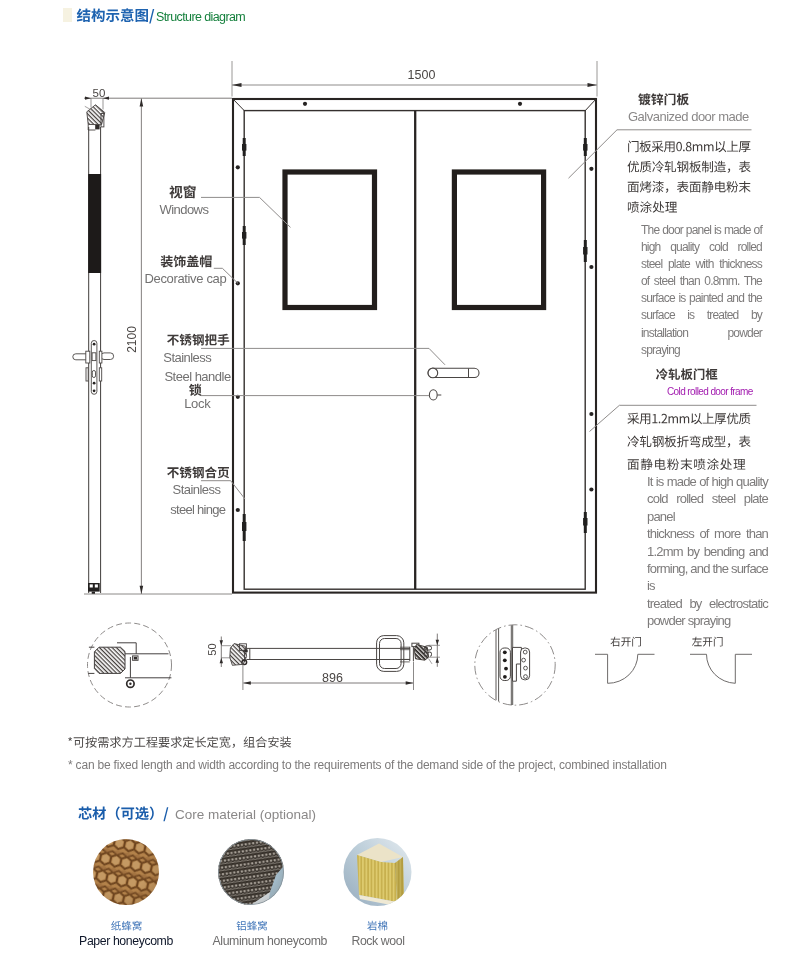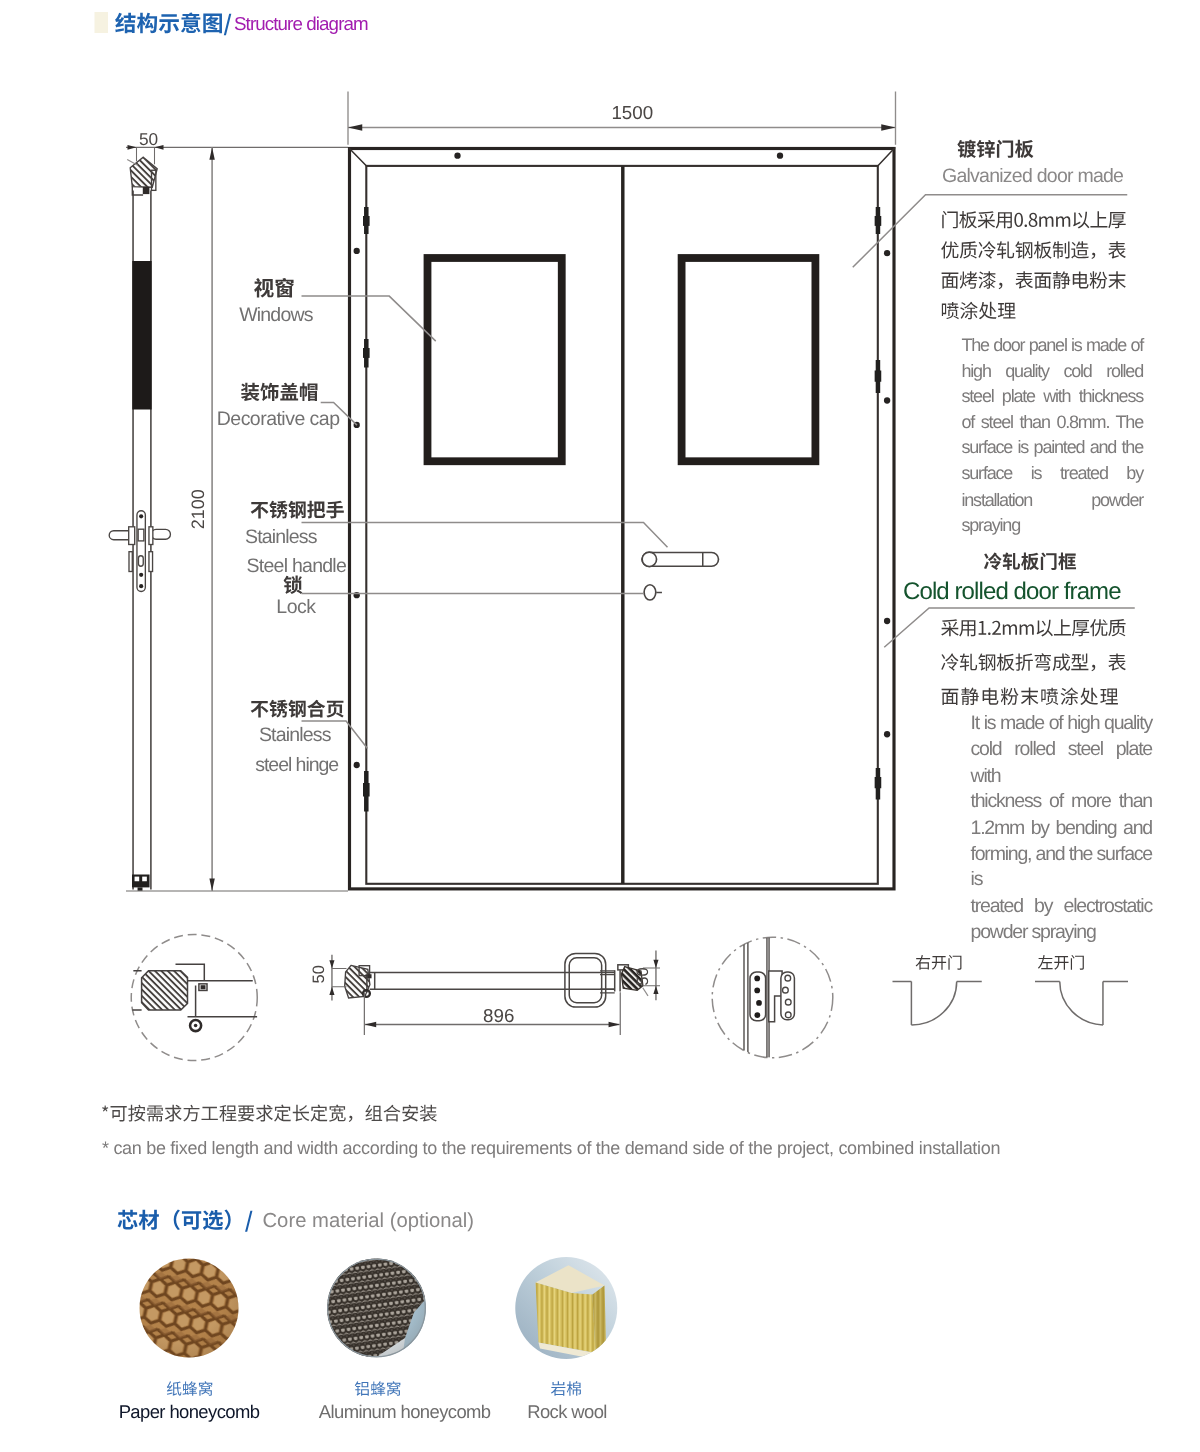--- a/index.html
+++ b/index.html
@@ -6,21 +6,21 @@
   body{width:800px;height:968px;position:relative;font-family:"Liberation Sans",sans-serif;overflow:hidden;}
   .abs{position:absolute;}
   .gry{color:#7d7b7b;}
   .jline{text-align:justify;text-align-last:justify;}
   svg{display:block;}
 </style>
 </head>
 <body>
 
 <div class="abs" style="left:63px;top:8px;width:9px;height:14px;background:#f6f2e1;"></div>
-<div class="abs" style="left:156px;top:7px;white-space:nowrap;"><span style="color:#a21caf;font-size:12.5px;letter-spacing:-0.6px;">Structure diagram</span></div>
+<div class="abs" style="left:156px;top:7px;white-space:nowrap;"><span style="color:#15803d;font-size:12.5px;letter-spacing:-0.6px;">Structure diagram</span></div>
 
 <svg class="abs" style="left:0;top:0;" width="800" height="968" viewBox="0 0 800 968">
 <defs>
 <path id="q0" d="M26 73 45 -50C152 -27 292 0 423 29L413 141C273 115 125 88 26 73ZM57 419C74 426 99 433 189 443C155 398 126 363 110 348C76 312 54 291 26 285C40 252 60 194 66 170C95 185 140 197 412 245C408 271 405 317 406 349L233 323C304 402 373 494 429 586L323 655C305 620 284 584 263 550L178 544C234 619 288 711 328 800L204 851C167 739 100 622 78 592C56 562 38 542 16 536C31 503 51 444 57 419ZM622 850V727H411V612H622V502H438V388H932V502H747V612H956V727H747V850ZM462 314V-89H579V-46H791V-85H914V314ZM579 62V206H791V62Z"></path>
 <path id="q1" d="M171 850V663H40V552H164C135 431 81 290 20 212C40 180 66 125 77 91C112 143 144 217 171 298V-89H288V368C309 325 329 281 341 251L413 335C396 364 314 486 288 519V552H377C365 535 353 519 340 504C367 486 415 449 436 428C469 470 500 522 529 580H827C817 220 803 76 777 44C765 30 755 26 737 26C714 26 669 26 618 31C639 -3 654 -55 655 -88C708 -90 760 -90 794 -84C831 -78 857 -66 883 -29C921 22 934 182 947 634C947 650 948 691 948 691H577C593 734 607 779 619 823L503 850C478 745 435 641 383 561V663H288V850ZM608 353 643 267 535 249C577 324 617 414 645 500L531 533C506 423 454 304 437 274C420 242 404 222 386 216C398 188 417 135 422 114C445 126 480 138 675 177C682 154 688 133 692 115L787 153C770 213 730 311 697 384Z"></path>
 <path id="q2" d="M197 352C161 248 95 141 22 75C53 59 108 24 133 3C204 78 279 199 324 319ZM671 309C736 211 804 82 826 0L951 54C923 140 850 263 784 355ZM145 785V666H854V785ZM54 544V425H438V54C438 40 431 35 413 35C394 34 322 35 265 38C283 2 302 -53 308 -90C395 -90 461 -88 508 -69C555 -50 569 -16 569 51V425H948V544Z"></path>
 <path id="q3" d="M286 151V45C286 -50 316 -79 443 -79C469 -79 578 -79 606 -79C699 -79 731 -51 744 62C713 68 666 83 642 99C637 28 631 17 594 17C566 17 477 17 457 17C411 17 402 20 402 47V151ZM728 132C775 76 825 -1 843 -51L947 -4C925 48 872 121 824 174ZM163 165C137 105 90 37 39 -6L138 -65C191 -16 232 57 263 121ZM294 313H709V270H294ZM294 426H709V384H294ZM180 501V195H436L394 155C450 129 519 86 552 56L625 130C600 150 560 175 519 195H828V501ZM370 701H630C624 680 613 654 603 631H398C392 652 381 679 370 701ZM424 840 441 794H115V701H331L257 686C264 670 272 650 277 631H67V538H936V631H725L757 686L675 701H883V794H571C563 817 552 842 541 862Z"></path>
 <path id="q4" d="M72 811V-90H187V-54H809V-90H930V811ZM266 139C400 124 565 86 665 51H187V349C204 325 222 291 230 268C285 281 340 298 395 319L358 267C442 250 548 214 607 186L656 260C599 285 505 314 425 331C452 343 480 355 506 369C583 330 669 300 756 281C767 303 789 334 809 356V51H678L729 132C626 166 457 203 320 217ZM404 704C356 631 272 559 191 514C214 497 252 462 270 442C290 455 310 470 331 487C353 467 377 448 402 430C334 403 259 381 187 367V704ZM415 704H809V372C740 385 670 404 607 428C675 475 733 530 774 592L707 632L690 627H470C482 642 494 658 504 673ZM502 476C466 495 434 516 407 539H600C572 516 538 495 502 476Z"></path>
 <path id="q5" d="M14 -181H112L360 806H263Z"></path>
 <path id="q6" d="M433 805V272H548V701H808V272H929V805ZM620 643V484C620 330 593 130 338 -3C361 -20 401 -66 415 -90C538 -25 615 62 663 155V32C663 -53 696 -77 778 -77H847C948 -77 965 -29 975 127C947 133 909 149 882 171C879 40 873 11 848 11H801C781 11 774 19 774 46V275H709C729 347 735 418 735 481V643ZM130 796C158 763 188 718 206 682H54V574H264C209 460 120 353 28 293C42 269 67 203 75 168C104 190 133 215 162 244V-89H276V302C302 264 328 223 344 195L418 289C402 309 339 382 301 423C344 492 380 567 406 643L343 686L322 682H249L314 721C298 758 260 810 224 848Z"></path>
@@ -557,24 +557,24 @@
   <div class="jline">The door panel is made of</div>
   <div class="jline">high quality cold rolled</div>
   <div class="jline">steel plate with thickness</div>
   <div class="jline">of steel than 0.8mm. The</div>
   <div class="jline">surface is painted and the</div>
   <div class="jline">surface is treated by</div>
   <div class="jline">installation powder</div>
   <div>spraying</div>
 </div>
 
-<div class="abs" style="left:602px;top:385.5px;font-size:16px;color:#14532d;letter-spacing:-0.6px;white-space:nowrap;">Cold rolled door frame</div>
+<div class="abs" style="left:667px;top:385.5px;font-size:10px;color:#a21caf;letter-spacing:-0.6px;white-space:nowrap;">Cold rolled door frame</div>
 <div class="abs gry" style="left:627px;top:473px;width:121px;font-size:13px;line-height:17.4px;letter-spacing:-0.8px;margin-left:20px;">
   <div class="jline">It is made of high quality</div>
-  <div class="jline">cold rolled steel plate with</div>
+  <div class="jline">cold rolled steel plate panel</div>
   <div class="jline">thickness of more than</div>
   <div class="jline">1.2mm by bending and</div>
   <div class="jline">forming, and the surface is</div>
   <div class="jline">treated by electrostatic</div>
   <div>powder spraying</div>
 </div>
 
 <div class="abs" style="left:68px;top:758px;font-size:12px;color:#7d7b7b;letter-spacing:-0.2px;white-space:nowrap;">* can be fixed length and width according to the requirements of the demand side of the project, combined installation</div>
 
 <div class="abs" style="left:175px;top:805px;white-space:nowrap;"><span style="color:#8a8888;font-size:13.5px;">Core material (optional)</span></div>

